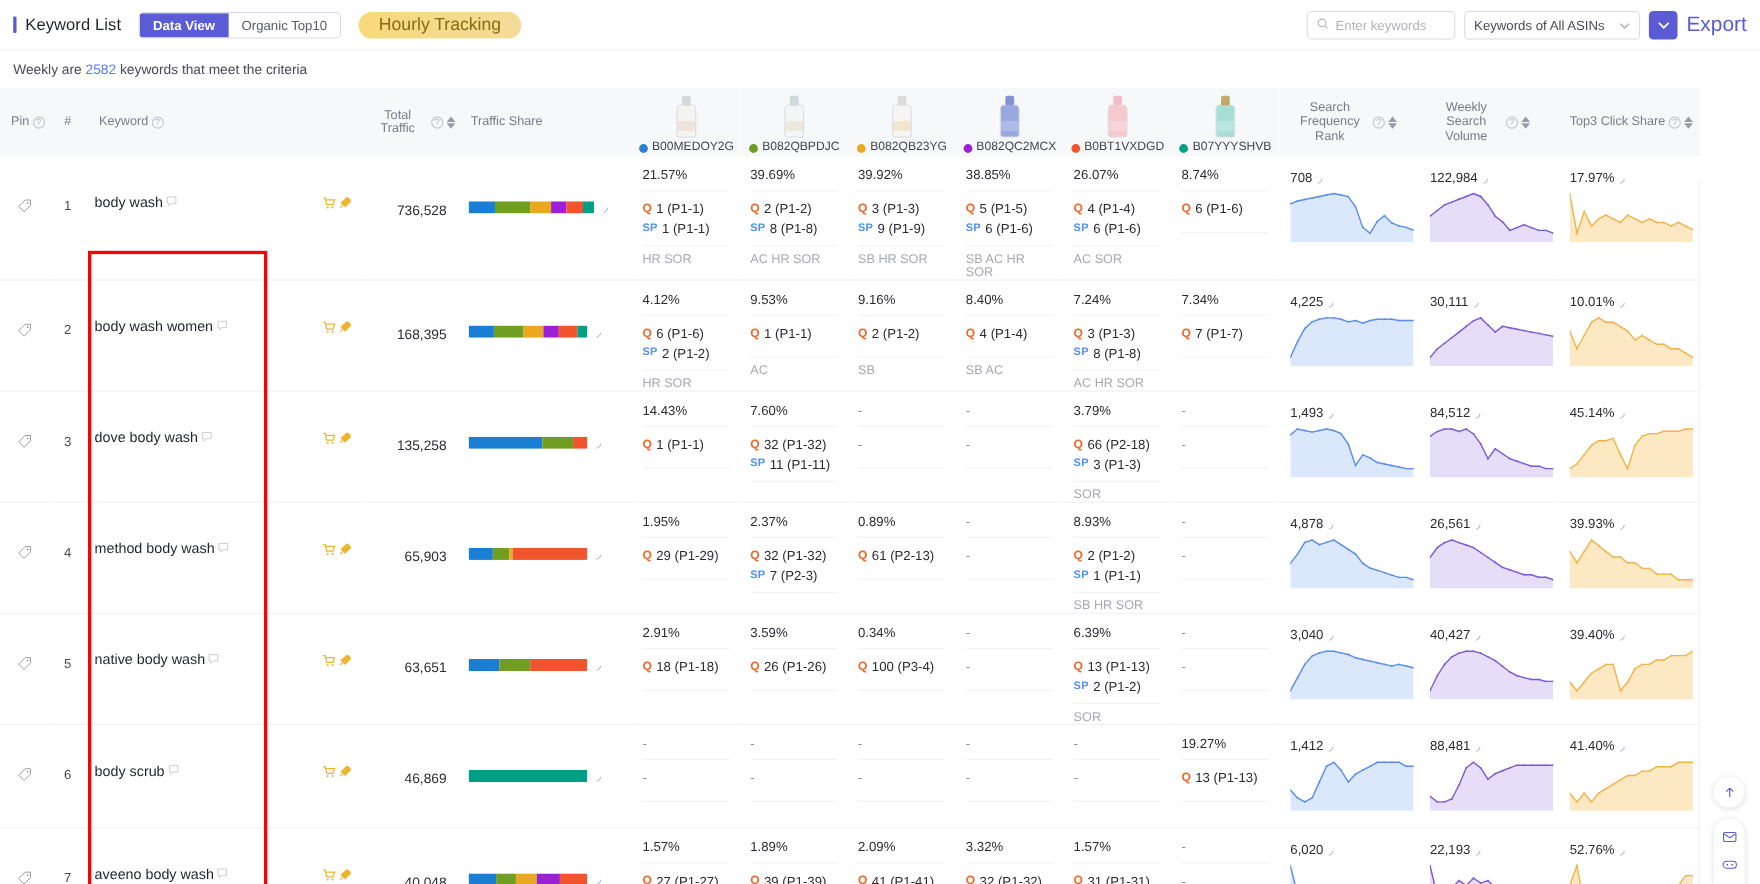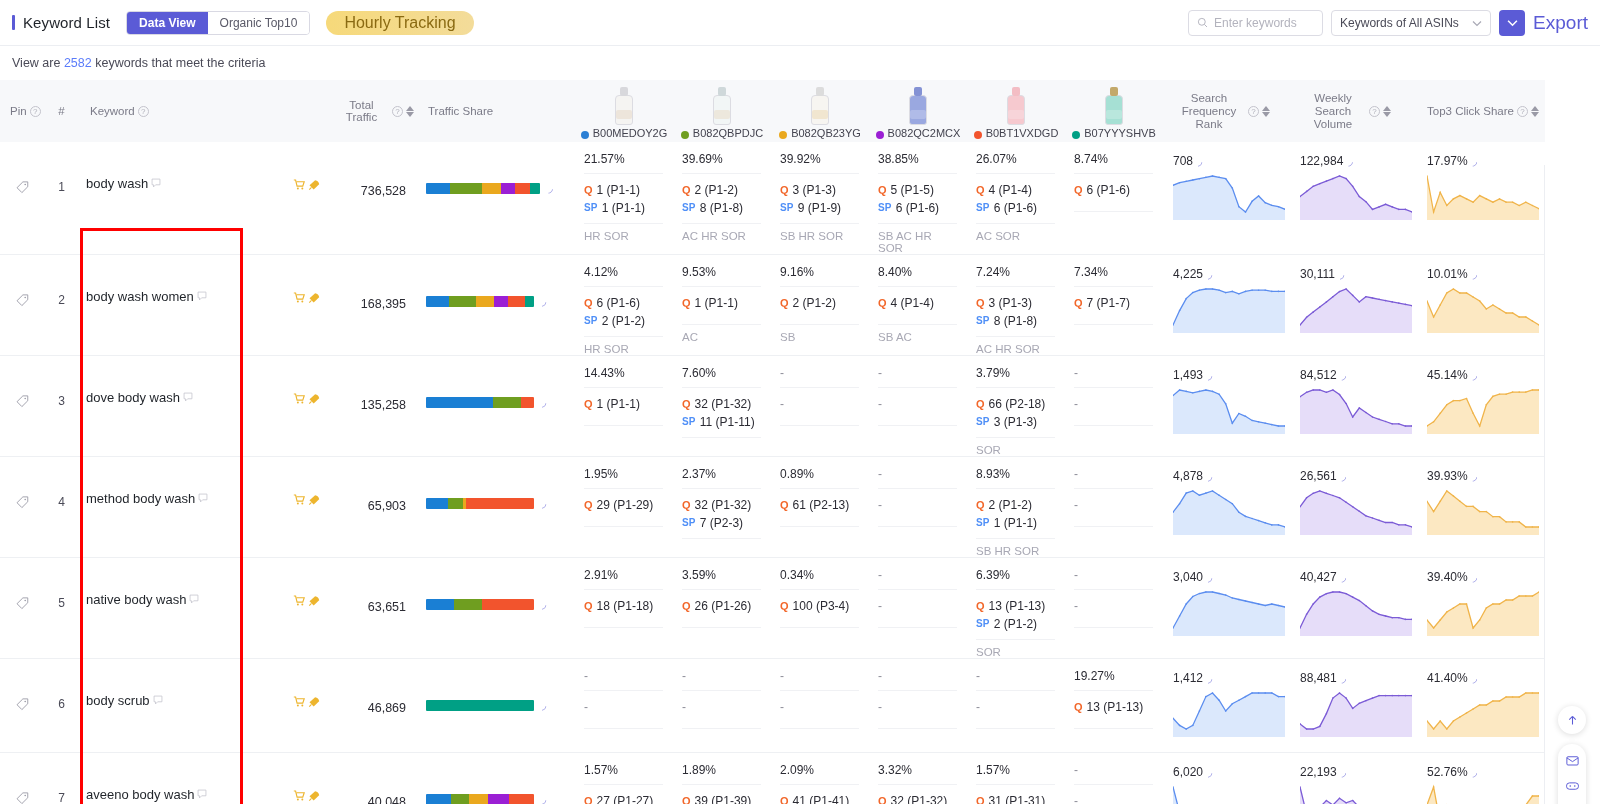--- a/index.html
+++ b/index.html
@@ -120,21 +120,21 @@
     border-bottom: 1px solid #eef0f3;
     vertical-align: top; padding: 0; font-size: 12px; color: #333;
     height: 94px;
   }
   tbody tr:nth-child(1) td { height: 100px; }
 
   .pin-cell { text-align: center; padding-top: 38px; }
   .num-cell { text-align: center; padding-top: 38px; color: #4a4a57; font-size: 12px; }
 
   .kw-cell { padding: 34px 8px 0 8px; }
-  .kw-row { display: flex; align-items: flex-end; gap: 3px; }
+  .kw-row { display: flex; align-items: center; gap: 3px; }
   .kw-text { font-size: 13px; color: #1f2329; line-height: 15px; }
   .kw-badges { margin-left: auto; display: flex; gap: 2px; align-items: center; padding-top: 1px;}
 
   .tt-cell { text-align: right; padding: 42px 14px 0 0; font-size: 12.5px; color: #2b2b33; }
 
   .ts-cell { padding: 40px 8px 0 6px; }
   .ts-row { display: flex; align-items: center; gap: 8px; }
   .ts-bar { height: 11px; display: flex; flex: none; border-radius: 1px; overflow: hidden; }
   .ts-bar span { display: block; height: 100%; }
 
@@ -221,21 +221,21 @@
       <svg width="11" height="8" viewBox="0 0 10 7">
           <path d="M1 1.5L5 5.5L9 1.5" fill="none" stroke="#ffffff" stroke-width="1.4"></path>
         </svg>
     </div>
     <div class="export-link">Export</div>
   </div>
 </div>
 <div class="divider"></div>
 
 <div class="criteria">
-  <span>View are</span>&nbsp;<b>2582</b>&nbsp;<span>keywords that meet the criteria</span>
+  <span>Weekly are</span>&nbsp;<b>2582</b>&nbsp;<span>keywords that meet the criteria</span>
 </div>
 
 <div class="table-wrap">
   <div class="vline"></div>
   <table>
     <colgroup>
       <col style="width:45px">
         <col style="width:33px">
         <col style="width:250px">
       <col style="width:92px">

